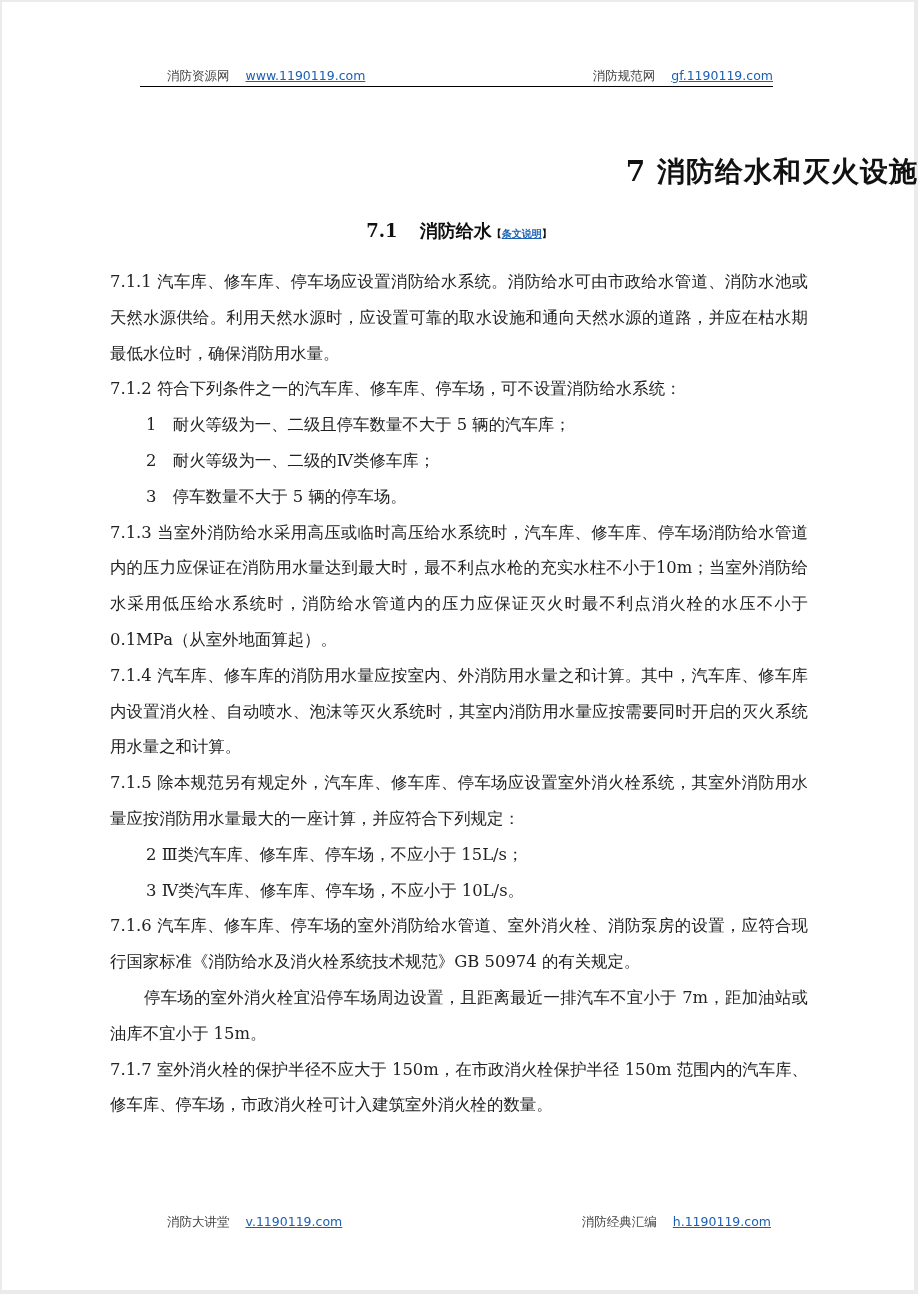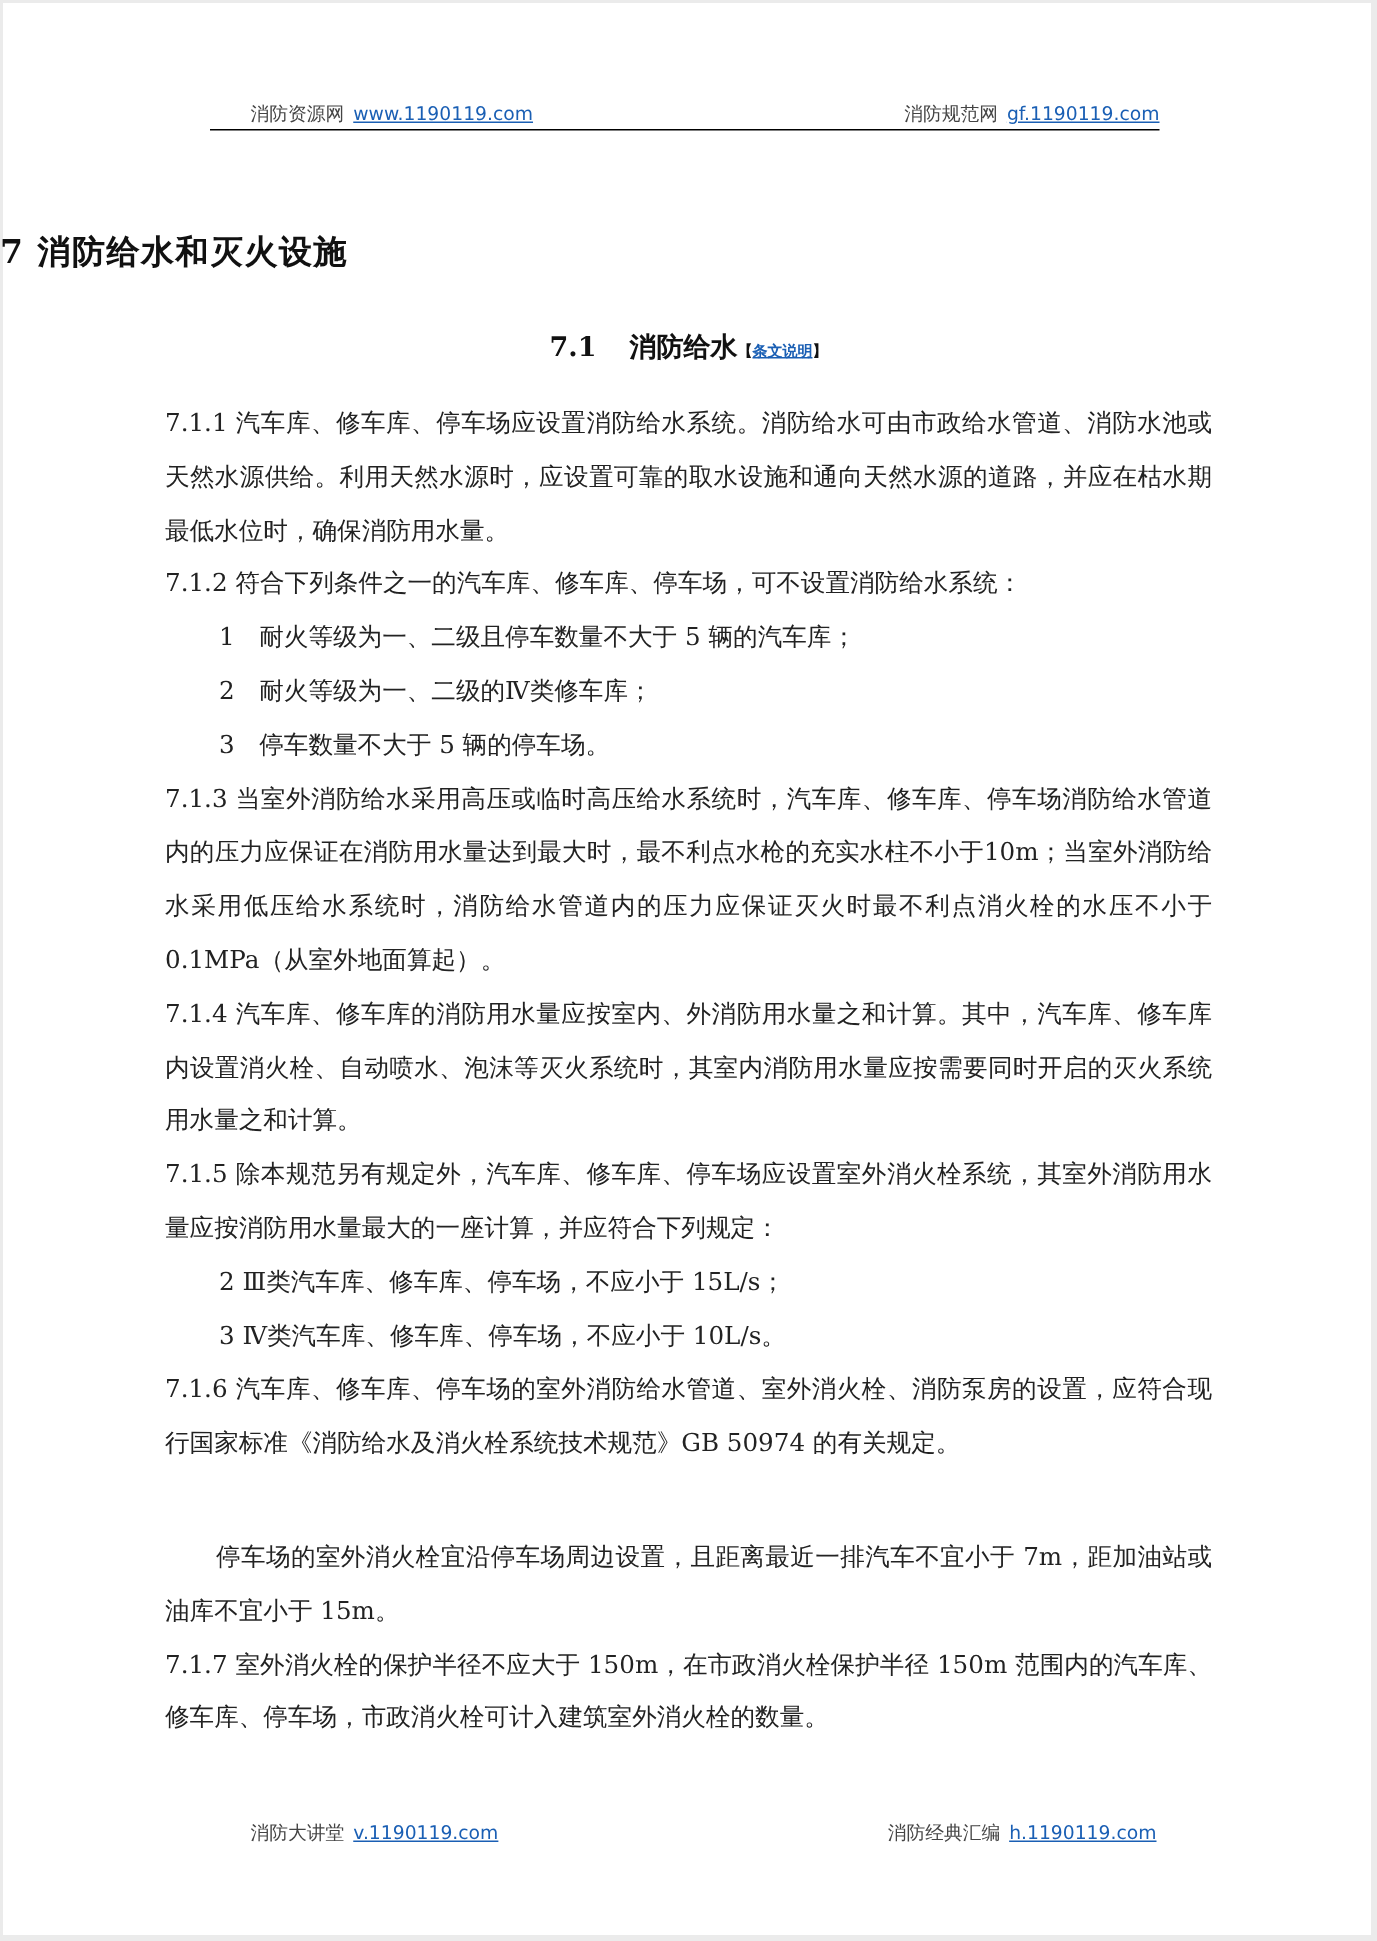--- a/index.html
+++ b/index.html
@@ -17,39 +17,39 @@
   }
   .hdr .l { position:absolute; left:3px; top:0; }
   .hdr .r { position:absolute; right:0; top:0; }
   .ftr {
     position:absolute; left:140px; top:1214px; width:633px; height:18px; font-size:12.5px;
     font-family:"DejaVu Sans","Liberation Sans",sans-serif;
   }
   .ftr .l { position:absolute; left:3px; top:0;text-align:right; }
   .ftr .r { position:absolute; right:2px; top:0; }
   .site { color:#444;margin-left:24px; }
-  .lnk { color:#1a5fb4; text-decoration:underline; margin-left:6px; }
+  .lnk { color:#1a5fb4; text-decoration:underline; margin-left:16px; }
   .h1 {
-    position:absolute; left:0; width:918px; top:153px; text-align:left;
-    font-size:22px; font-weight:bold; color:#111; letter-spacing:1px;
+    position:absolute; left:0; width:918px; top:153px; text-align:right;
+    font-size:28px; font-weight:bold; color:#111; letter-spacing:1px;
   }
   .h2 {
     position:absolute; left:0; width:918px; top:219px; text-align:center;
     font-size:18px; font-weight:bold; color:#111;
   }
   .h2 .num { margin-right:22px; }
   .h2 .note { font-size:10px; color:#111; }
   .h2 .note a { color:#1a5fb4; text-decoration:underline; }
   .body {
     position:absolute; left:110px; top:264px; width:698px;
     font-size:16.4px; line-height:35.8px; color:#222; text-align:justify;
   }
   .body p { margin:0; }
   .body p.item { padding-left:36px; }
-  .body p.indent { text-indent:34px;margin-top:40px; }
+  .body p.indent { text-indent:34px; }
 </style>
 </head>
 <body>
 
 <div class="page"></div>
 
 <div class="hdr">
   <span class="l">
     <span class="site">消防资源网</span><a class="lnk">www.1190119.com</a>
   </span>

